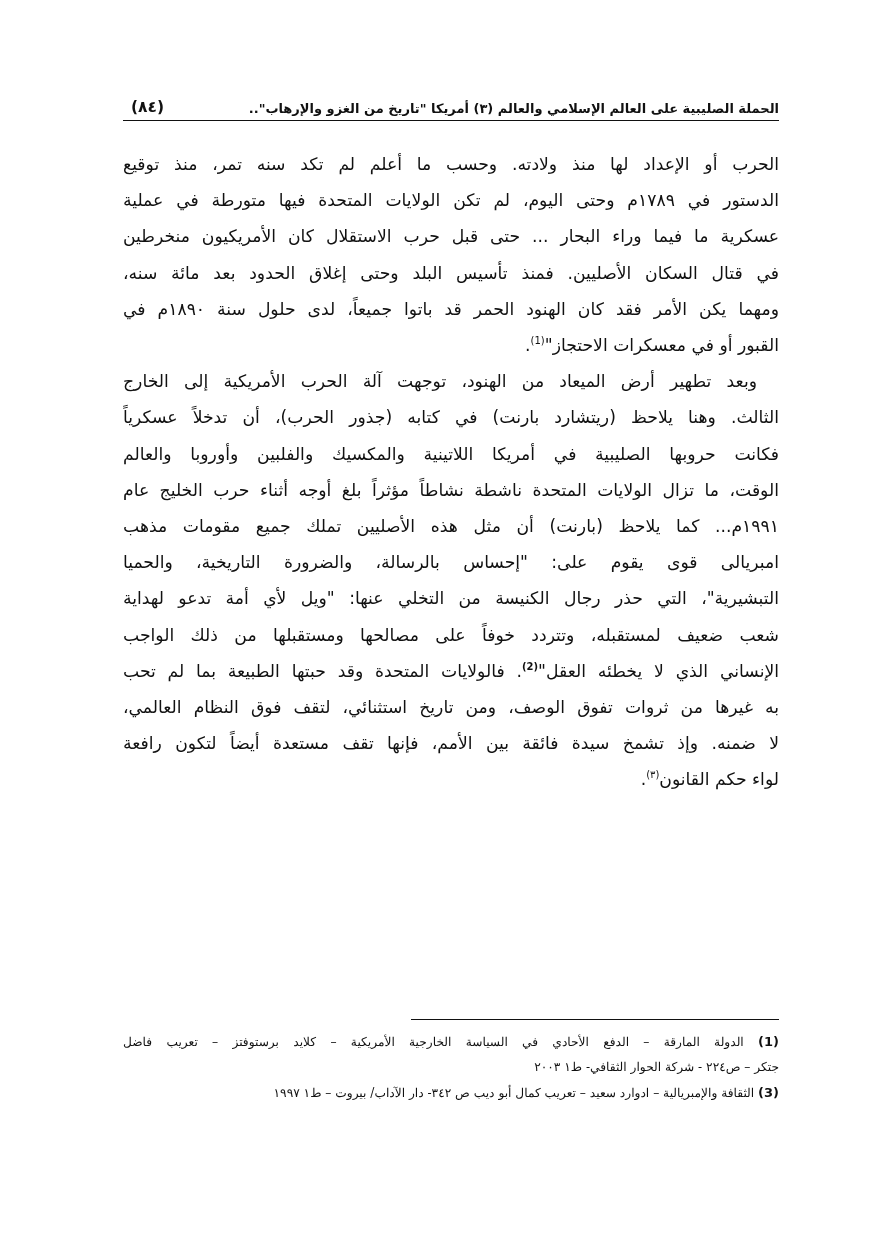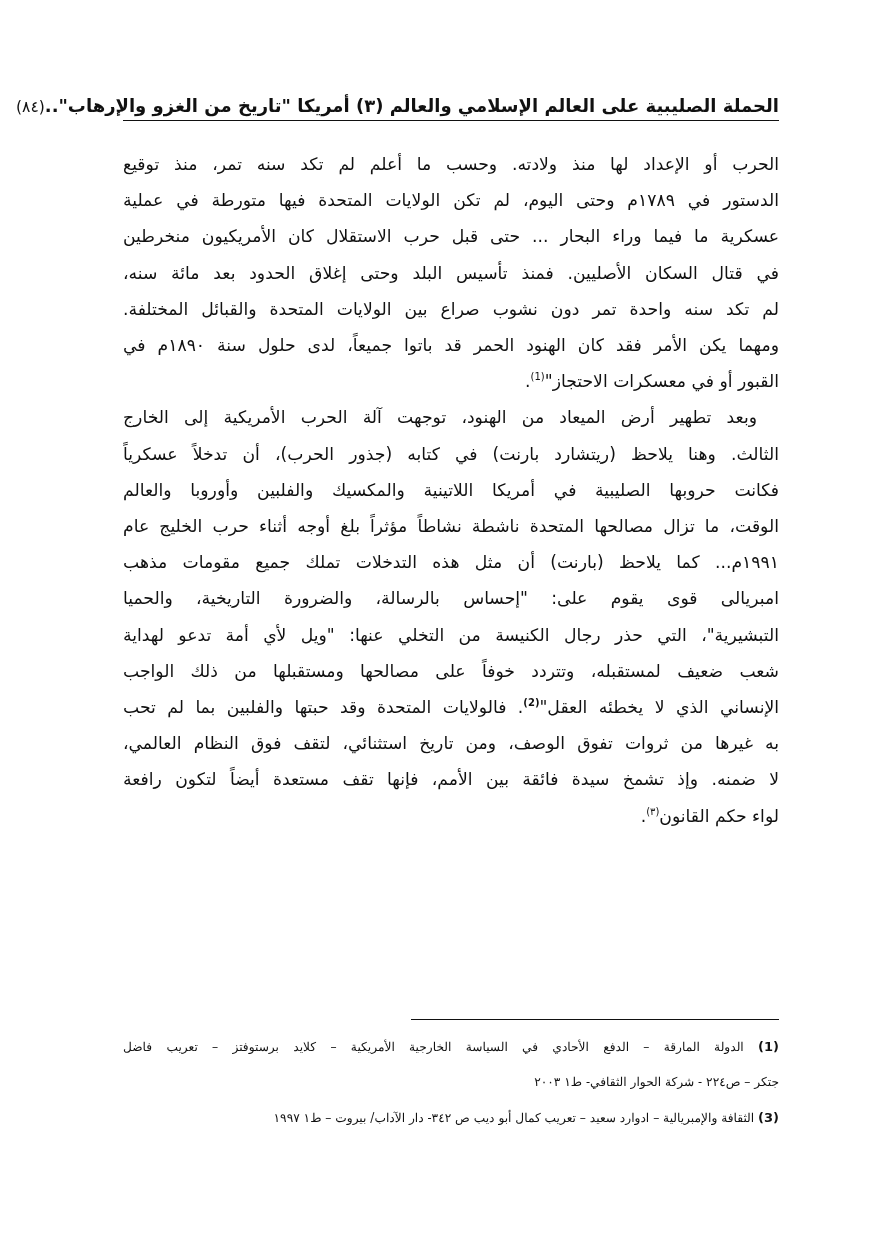--- a/index.html
+++ b/index.html
@@ -31,25 +31,25 @@
       height: 28px;
       display: flex;
       flex-direction: row;
       justify-content: space-between;
       align-items: flex-end;
       border-bottom: 1.5px solid #111;
       padding-bottom: 4px;
     }
     .running-header .title {
       font-weight: bold;
-      font-size: 18px;
+      font-size: 13px;
       white-space: nowrap;
     }
     .running-header .page-number {
-      font-weight: normal;
+      font-weight: bold;
       font-size: 15.5px;
       white-space: nowrap;
       margin-left: 8px;
     }
     .body-text {
       position: absolute;
       top: 146px;
       left: 0;
       right: 0;
       font-size: 17.2px;
@@ -88,21 +88,21 @@
       height: 0;
       border-top: 1.8px solid #111;
     }
     .footnotes {
       position: absolute;
       top: 1032px;
       left: 0;
       right: 0;
       font-family: "DejaVu Serif", "Liberation Serif", serif;
       font-size: 12.2px;
-      line-height: 29px;
+      line-height: 19px;
     }
     .footnote .line {
       display: block;
       white-space: nowrap;
       overflow: hidden;
       text-align: justify;
       text-align-last: justify;
     }
     .footnote .line.last {
       text-align-last: right;
@@ -124,35 +124,34 @@
     <span class="page-number">(٨٤)</span>
   </div>
 
   <div class="body-text">
 
     <p>
       <span class="line">الحرب أو الإعداد لها منذ ولادته. وحسب ما أعلم لم تكد سنه تمر، منذ توقيع</span>
       <span class="line">الدستور في ١٧٨٩م وحتى اليوم، لم تكن الولايات المتحدة فيها متورطة في عملية</span>
       <span class="line">عسكرية ما فيما وراء البحار ... حتى قبل حرب الاستقلال كان الأمريكيون منخرطين</span>
       <span class="line">في قتال السكان الأصليين. فمنذ تأسيس البلد وحتى إغلاق الحدود بعد مائة سنه،</span>
-      <span class="line">لم تكد سنه واحدة تمر دون نشوب صراع بين الولايات المتحدة والقبائل المختلفة.</span>
       <span class="line">ومهما يكن الأمر فقد كان الهنود الحمر قد باتوا جميعاً، لدى حلول سنة ١٨٩٠م في</span>
       <span class="line last"><span>القبور أو في معسكرات الاحتجاز"</span><sup>(1)</sup><span>.</span></span>
     </p>
 
     <p class="indent">
       <span class="line first">وبعد تطهير أرض الميعاد من الهنود، توجهت آلة الحرب الأمريكية إلى الخارج</span>
       <span class="line">الثالث. وهنا يلاحظ (ريتشارد بارنت) في كتابه (جذور الحرب)، أن تدخلاً عسكرياً</span>
       <span class="line">فكانت حروبها الصليبية في أمريكا اللاتينية والمكسيك والفلبين وأوروبا والعالم</span>
-      <span class="line">الوقت، ما تزال مصالحها المتحدة ناشطة نشاطاً مؤثراً بلغ أوجه أثناء حرب الخليج عام</span>
-      <span class="line">١٩٩١م... كما يلاحظ (بارنت) أن مثل هذه التدخلات تملك جميع مقومات مذهب</span>
+      <span class="line">الوقت، ما تزال الولايات المتحدة ناشطة نشاطاً مؤثراً بلغ أوجه أثناء حرب الخليج عام</span>
+      <span class="line">١٩٩١م... كما يلاحظ (بارنت) أن مثل هذه الأصليين تملك جميع مقومات مذهب</span>
       <span class="line">امبريالى قوى يقوم على: "إحساس بالرسالة، والضرورة التاريخية، والحميا</span>
       <span class="line">التبشيرية"، التي حذر رجال الكنيسة من التخلي عنها: "ويل لأي أمة تدعو لهداية</span>
       <span class="line">شعب ضعيف لمستقبله، وتتردد خوفاً على مصالحها ومستقبلها من ذلك الواجب</span>
-      <span class="line" id="line-with-note-2"><span>الإنساني الذي لا يخطئه العقل"</span><sup class="bold">(2)</sup><span>. فالولايات المتحدة وقد حبتها والفلبين بما لم تحب</span></span>
+      <span class="line" id="line-with-note-2"><span>الإنساني الذي لا يخطئه العقل"</span><sup class="bold">(2)</sup><span>. فالولايات المتحدة وقد حبتها الطبيعة بما لم تحب</span></span>
       <span class="line">به غيرها من ثروات تفوق الوصف، ومن تاريخ استثنائي، لتقف فوق النظام العالمي،</span>
       <span class="line">لا ضمنه. وإذ تشمخ سيدة فائقة بين الأمم، فإنها تقف مستعدة أيضاً لتكون رافعة</span>
       <span class="line last"><span>لواء حكم القانون</span><sup>(٣)</sup><span>.</span></span>
     </p>
 
 
   </div>
 
   <div class="footnote-rule"></div>
 

